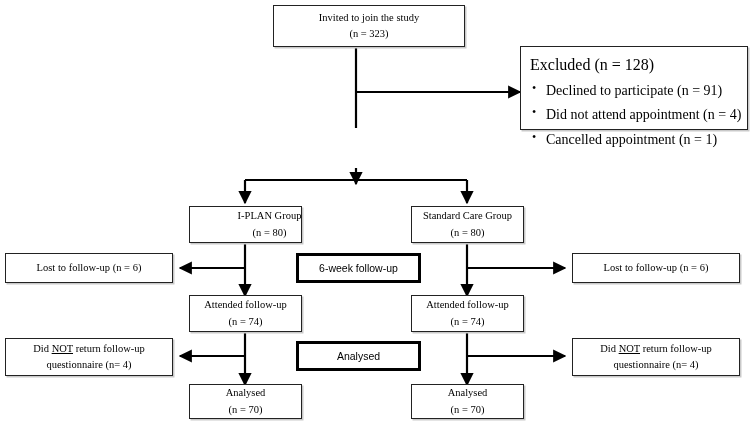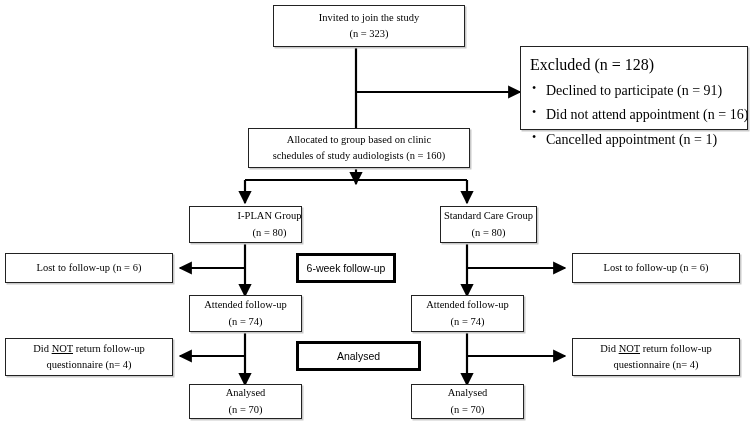--- a/index.html
+++ b/index.html
@@ -118,45 +118,41 @@
 
   <div class="node shadow-r" style="left:273px; top:5px; width:192px; height:42px;">
     <span class="line">Invited to join the study</span>
     <span class="line">(n = 323)</span>
   </div>
 
   <div class="node listbox shadow-r" style="left:520px; top:46px; width:228px; height:84px;">
     <span class="heading">Excluded (n = 128)</span>
     <ul class="bullets">
       <li>Declined to participate (n = 91)</li>
-      <li>Did not attend appointment (n = 16)</li>
+      <li>Did not attend appointment (n = 4)</li>
       <li>Cancelled appointment (n = 1)</li>
     </ul>
   </div>
 
-  <div class="node shadow-r" style="left:248px; top:128px; width:222px; height:40px;">
-    <span class="line">Allocated to group based on clinic</span>
-    <span class="line">schedules of study audiologists (n = 160)</span>
-  </div>
 
   <div class="node shadow-r" style="left:189px; top:206px; width:113px; height:37px;padding-left:48px;">
     <span class="line">I-PLAN Group</span>
     <span class="line">(n = 80)</span>
   </div>
 
-  <div class="node shadow-r" style="left:411px; top:206px; width:97px; height:37px;margin-left:29px;">
+  <div class="node shadow-r" style="left:411px; top:206px; width:113px; height:37px;">
     <span class="line">Standard Care Group</span>
     <span class="line">(n = 80)</span>
   </div>
 
   <div class="node shadow-r" style="left:5px; top:253px; width:168px; height:30px;">
     <span class="line">Lost to follow-up (n = 6)</span>
   </div>
 
-  <div class="node thick" style="left:296px; top:253px; width:100px; height:30px;">
+  <div class="node thick" style="left:296px; top:253px; width:125px; height:30px;">
     <span class="line">6-week follow-up</span>
   </div>
 
   <div class="node shadow-r" style="left:572px; top:253px; width:168px; height:30px;">
     <span class="line">Lost to follow-up (n = 6)</span>
   </div>
 
   <div class="node shadow-r" style="left:189px; top:295px; width:113px; height:37px;">
     <span class="line">Attended follow-up</span>
     <span class="line">(n = 74)</span>

